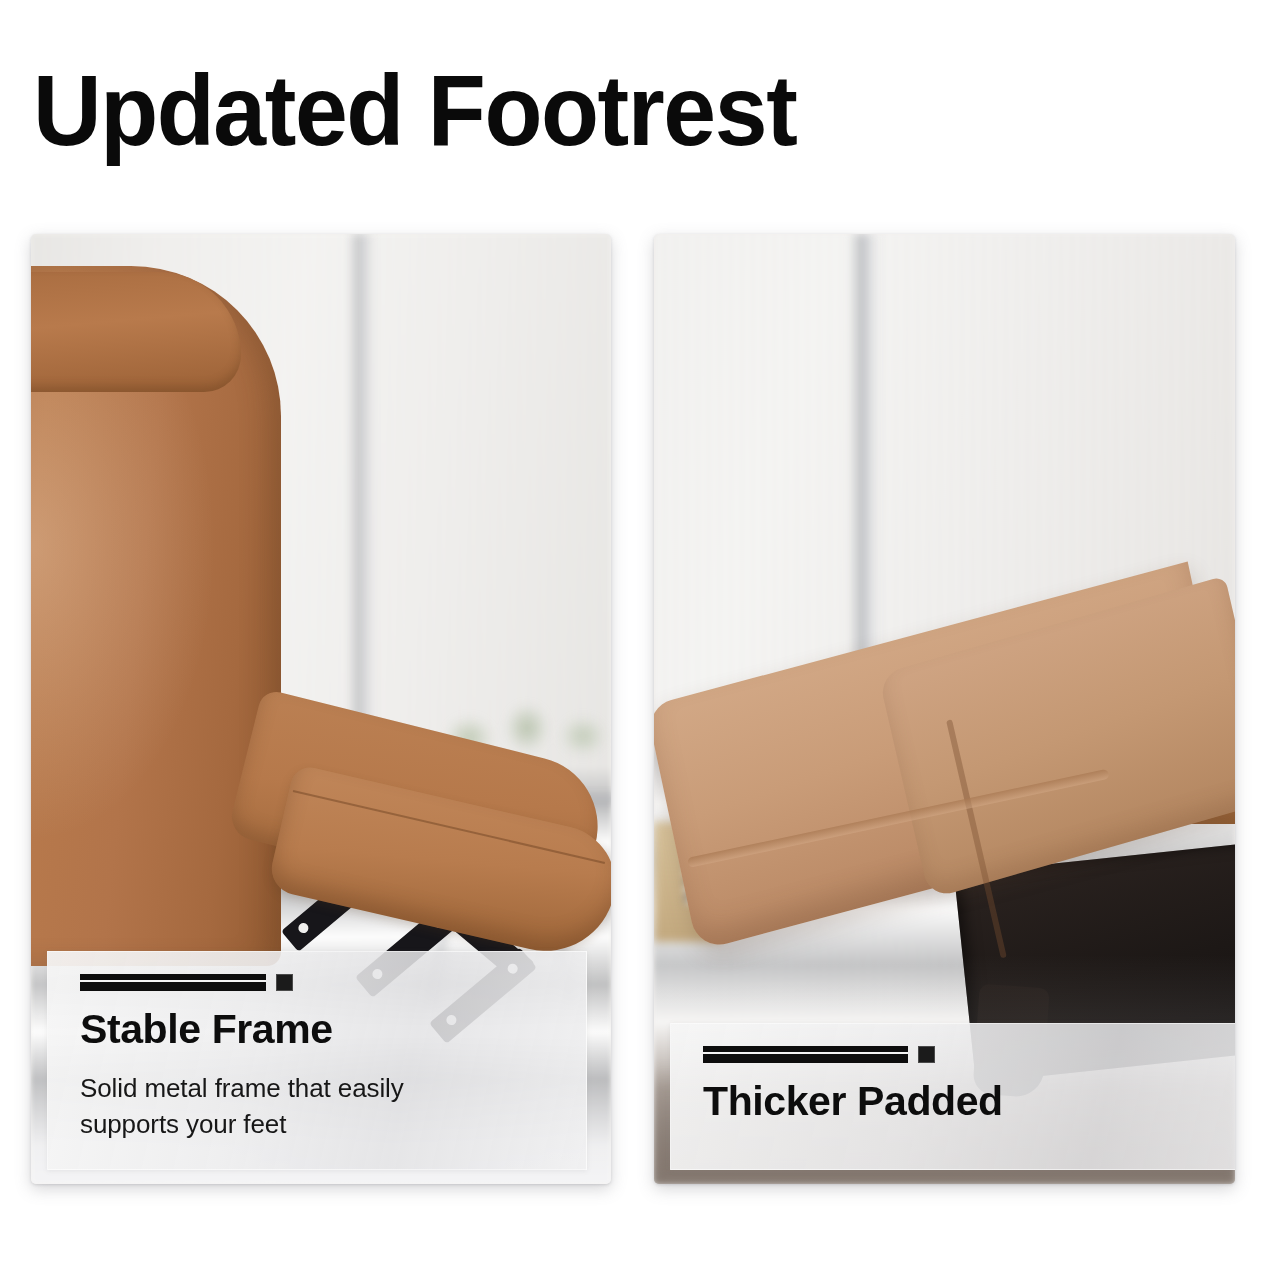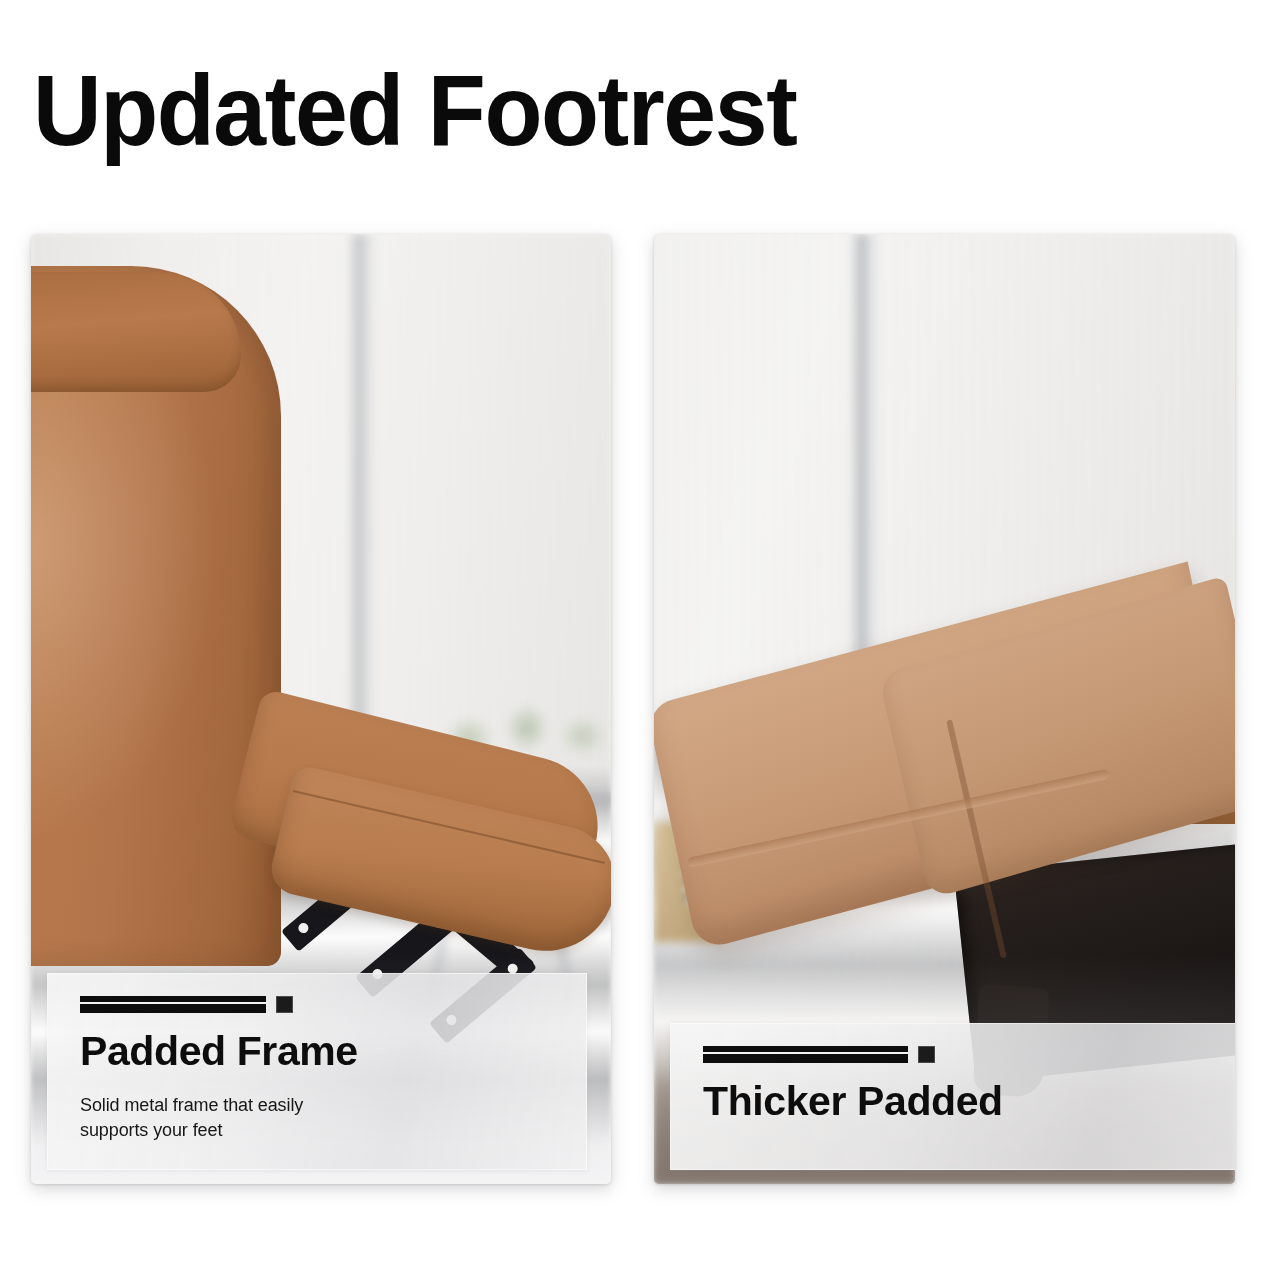--- a/index.html
+++ b/index.html
@@ -372,21 +372,21 @@
 
   .cap-heading {
     font-size: 41px;
     font-weight: 700;
     color: #0d0d0d;
     letter-spacing: -0.4px;
     line-height: 1.08;
     margin-bottom: 20px;
   }
   .cap-body {
-    font-size: 18px;
+    font-size: 26px;
     font-weight: 400;
     color: #171717;
     line-height: 1.38;
     letter-spacing: -0.1px;
     white-space: pre-line;
   }
 </style>
 </head>
 <body>
 
@@ -422,21 +422,21 @@
       <div class="footrest-seam-l"></div>
 
       <div class="vignette"></div>
     </div>
 
     <div class="caption" id="caption-left">
       <div class="rule">
         <div class="rule-bar"></div>
         <div class="rule-sq"></div>
       </div>
-      <div class="cap-heading">Padded Frame</div>
+      <div class="cap-heading">Stable Frame</div>
       <div class="cap-body">Solid metal frame that easily
 supports your feet</div>
     </div>
   </div>
 
   <div class="panel" id="panel-right">
 
     <div class="photo">
       <div class="room-r"></div>
       <div class="mullion-r"></div>

